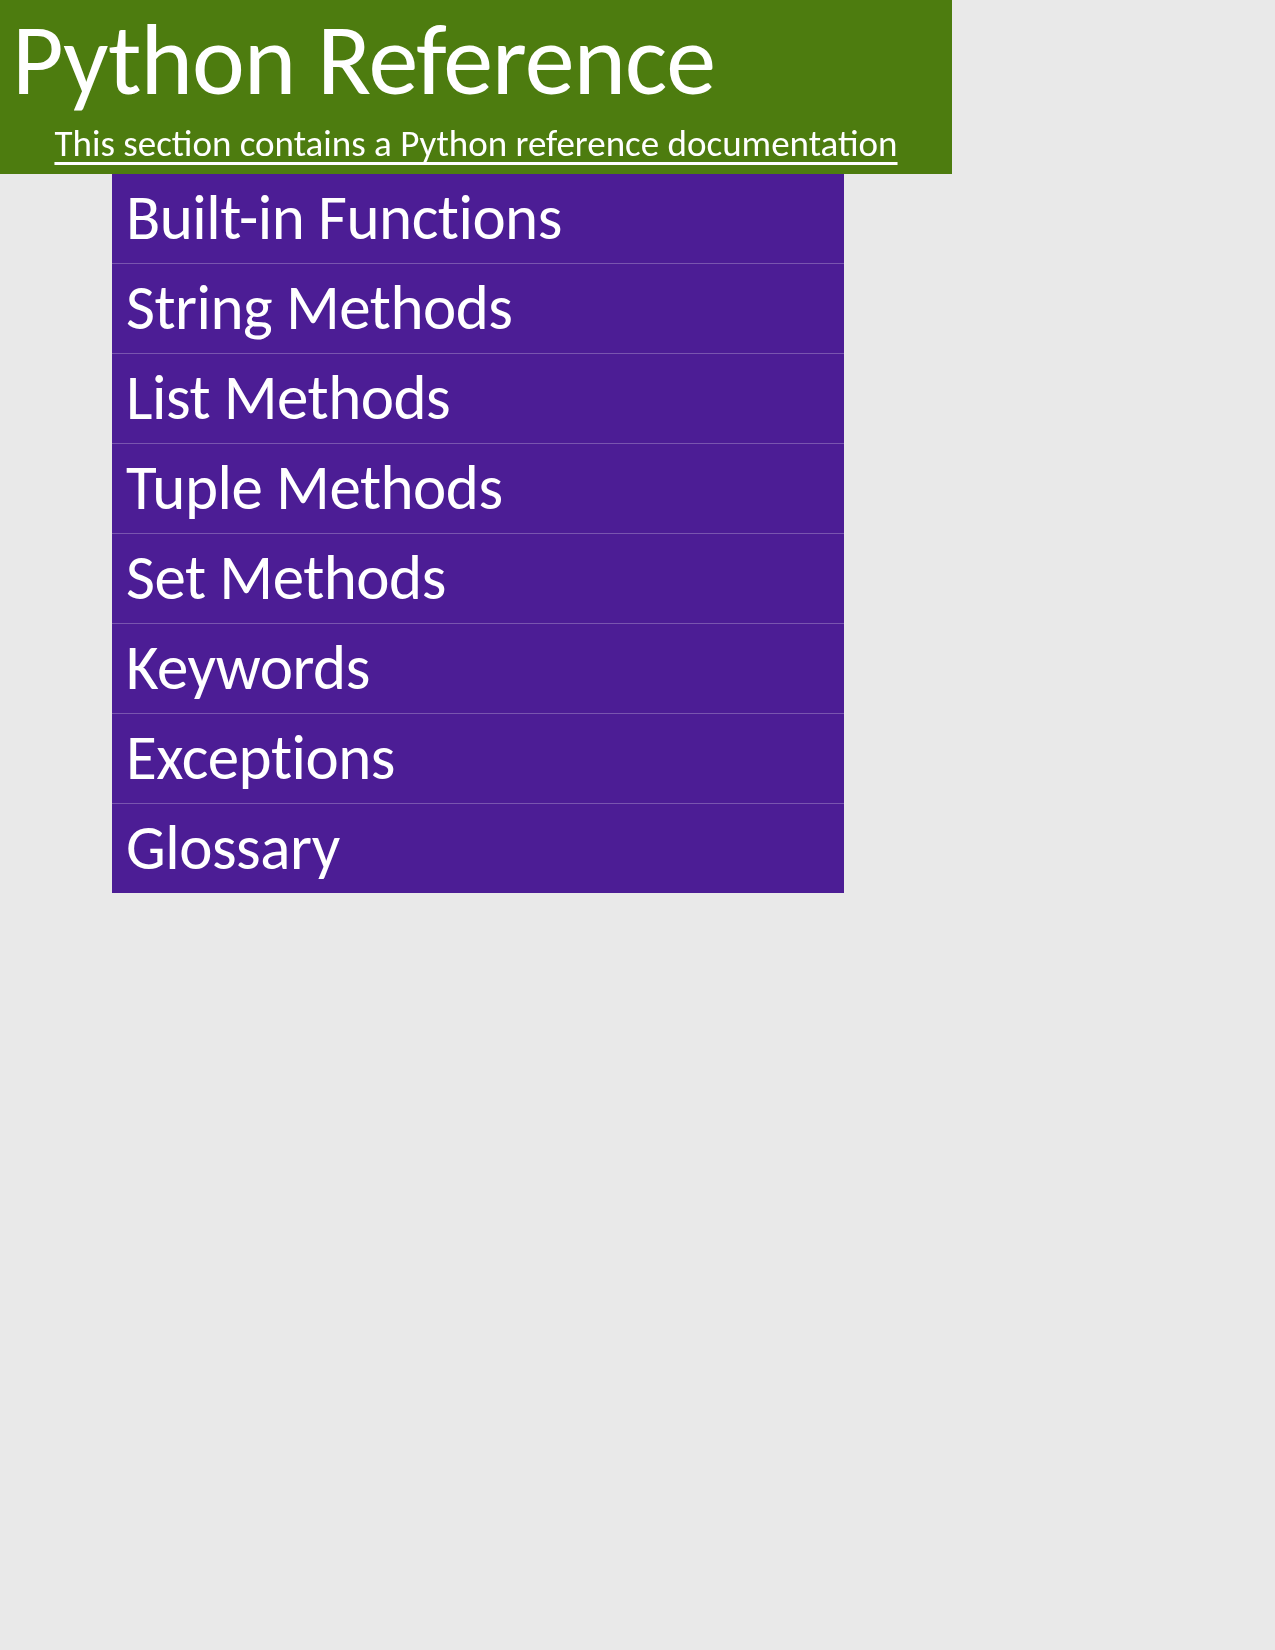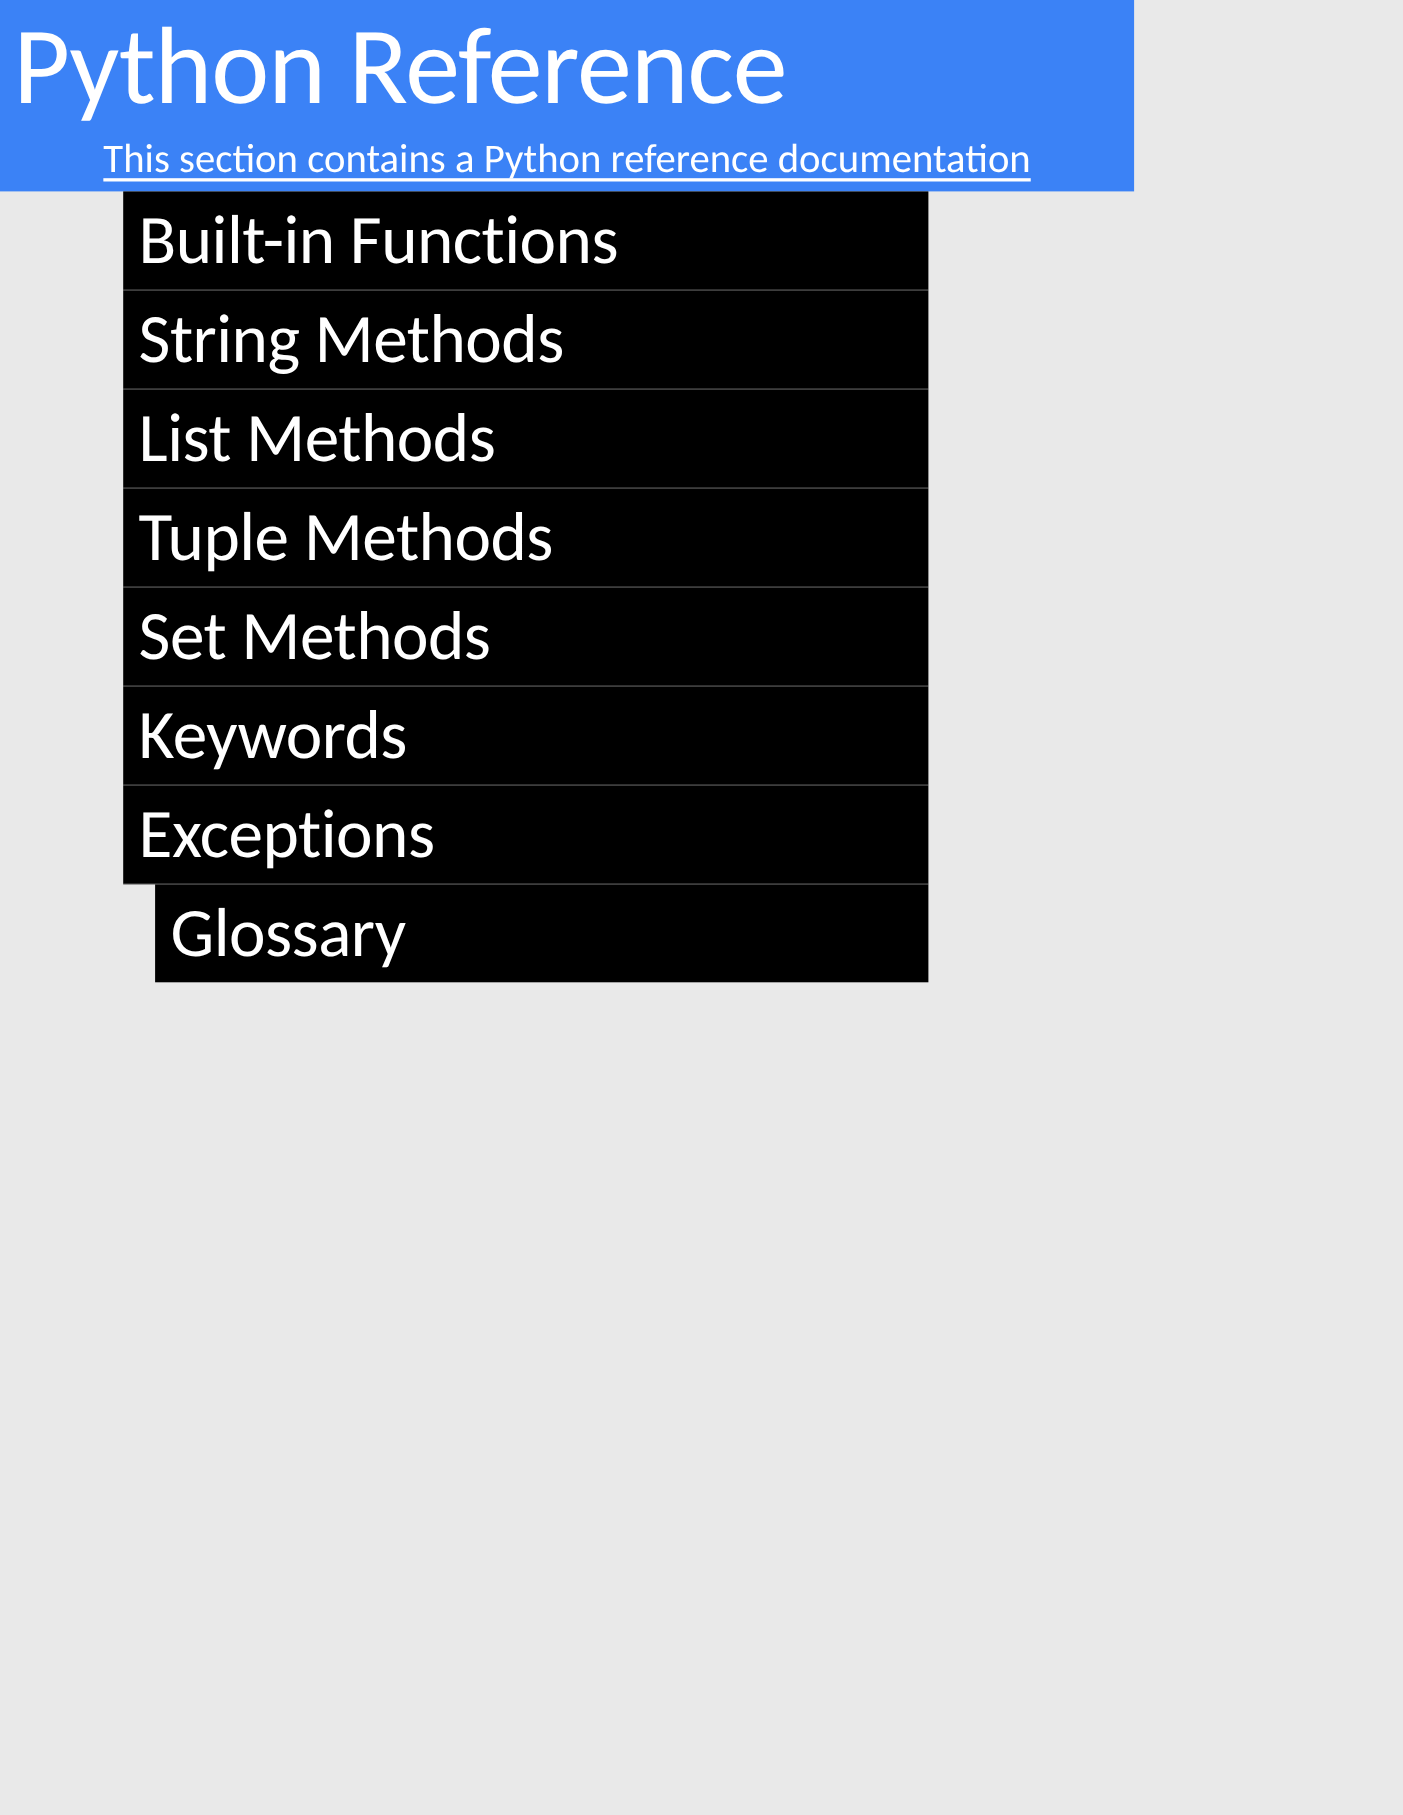--- a/index.html
+++ b/index.html
@@ -4,22 +4,22 @@
   <style>
     * { margin: 0; padding: 0; box-sizing: border-box; }
     html, body {
       width: 1275px;
       height: 1650px;
       background: #e9e9e9;
       font-family: 'Segoe UI', 'Calibri', Arial, sans-serif;
       overflow: hidden;
     }
     .header {
-      background: #3b82f6;
-      width: 1031px;
+      background: #4d7c0f;
+      width: 952px;
       padding: 0 12px 4px 12px;
     }
     .title {
       color: #ffffff;
       font-size: 100px;
       font-weight: 300;
       line-height: 1.2;
       letter-spacing: -1px;
     }
     .subtitle {
@@ -30,32 +30,31 @@
       text-underline-offset: 6px;
       line-height: 1.3;
       padding-bottom: 2px;
       text-align: center;
     }
     .menu {
       margin-left: 112px;
       width: 732px;
     }
     .menu-item {
-      background: #000000;
+      background: #4c1d95;
       color: #ffffff;
       font-size: 63px;
       font-weight: 300;
       line-height: 1;
       padding: 12px 0 14px 14px;
       border-bottom: 1px solid rgba(255,255,255,0.25);
       letter-spacing: -0.5px;
     }
     .menu-item:last-child {
       border-bottom: none;
-      margin-left: 29px;
     }
   </style>
 </head>
 <body>
 
 <div class="header">
   <div class="title">Python Reference</div>
   <div class="subtitle">This section contains a Python reference documentation</div>
 </div>
 

